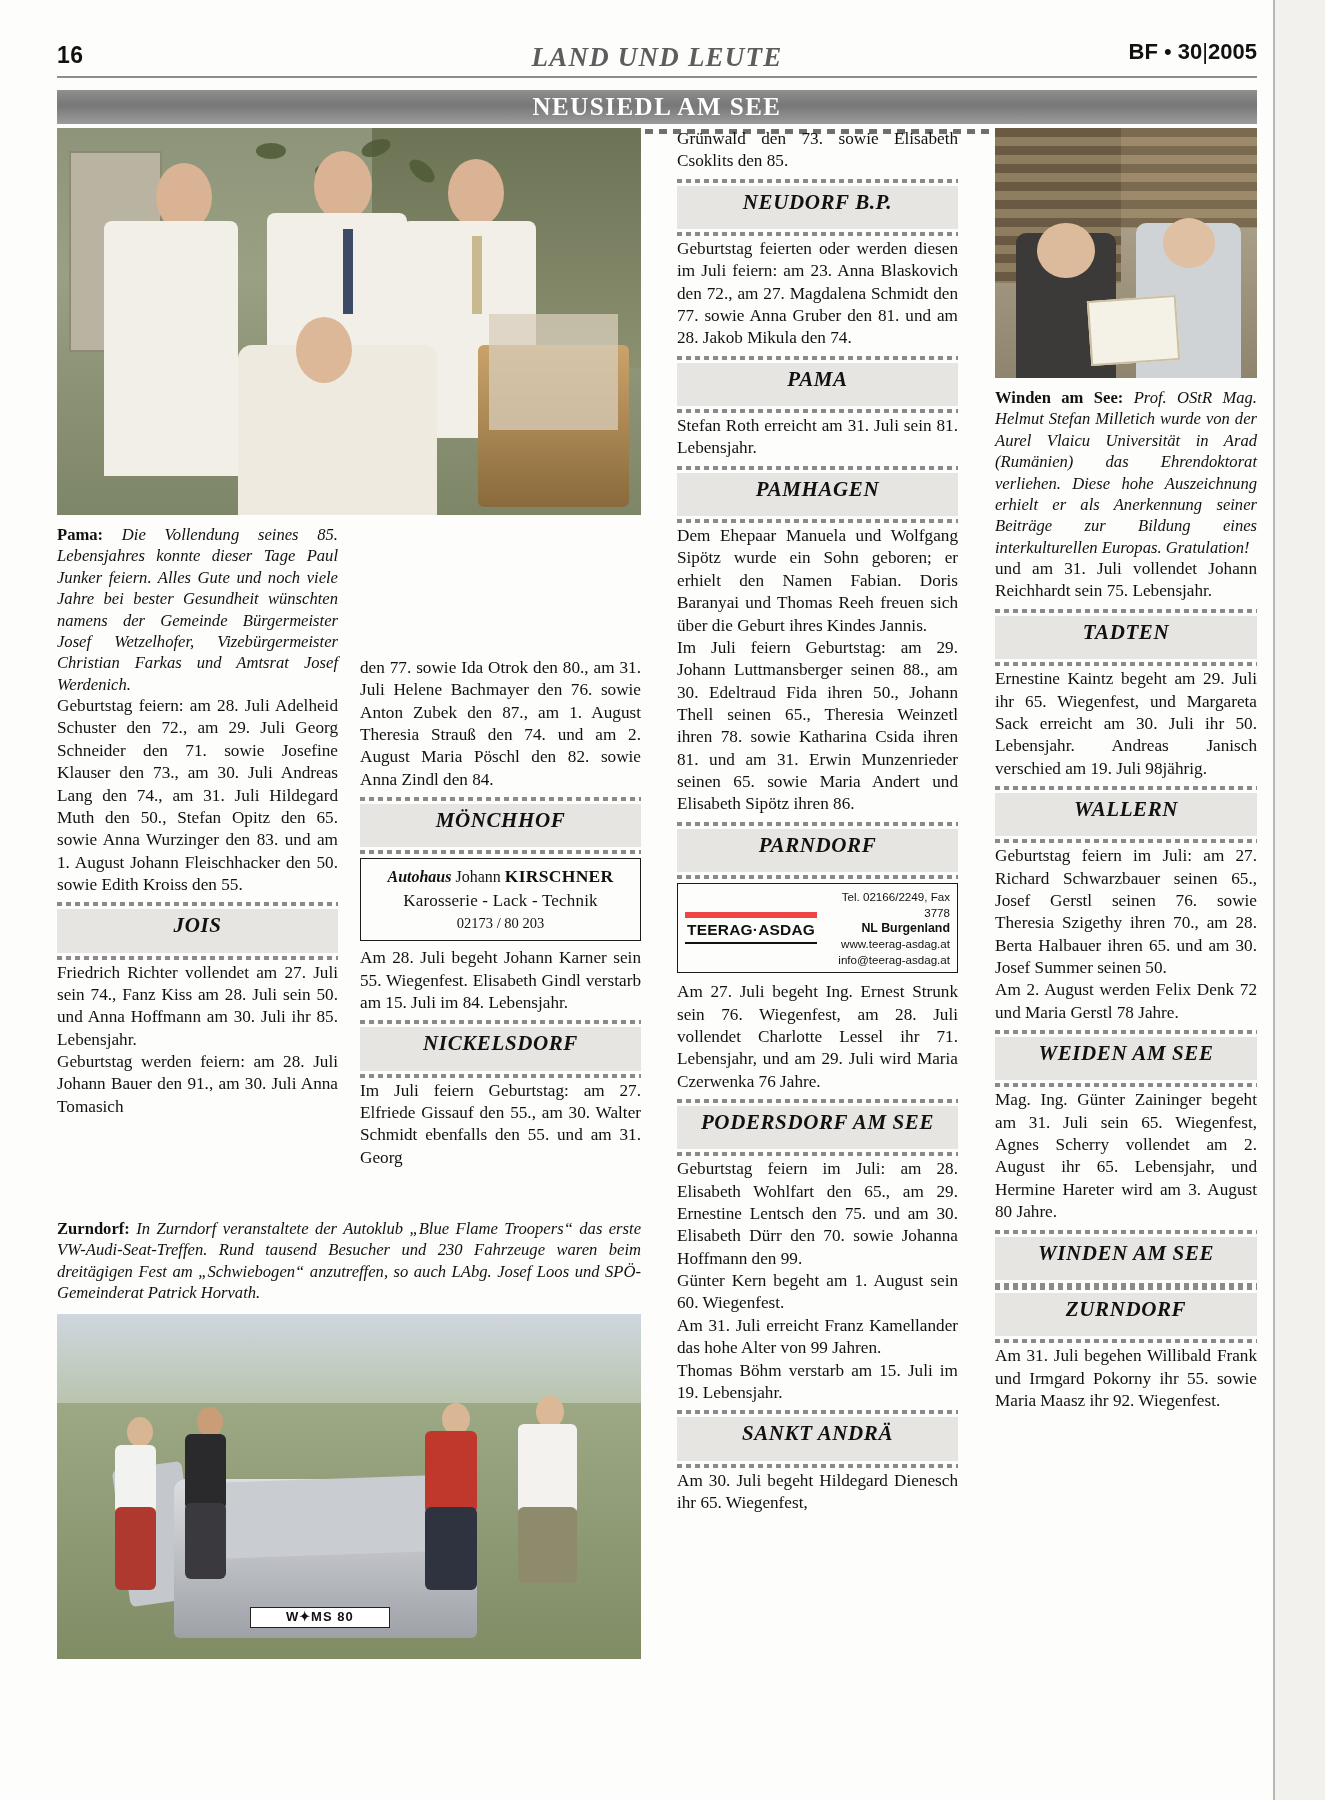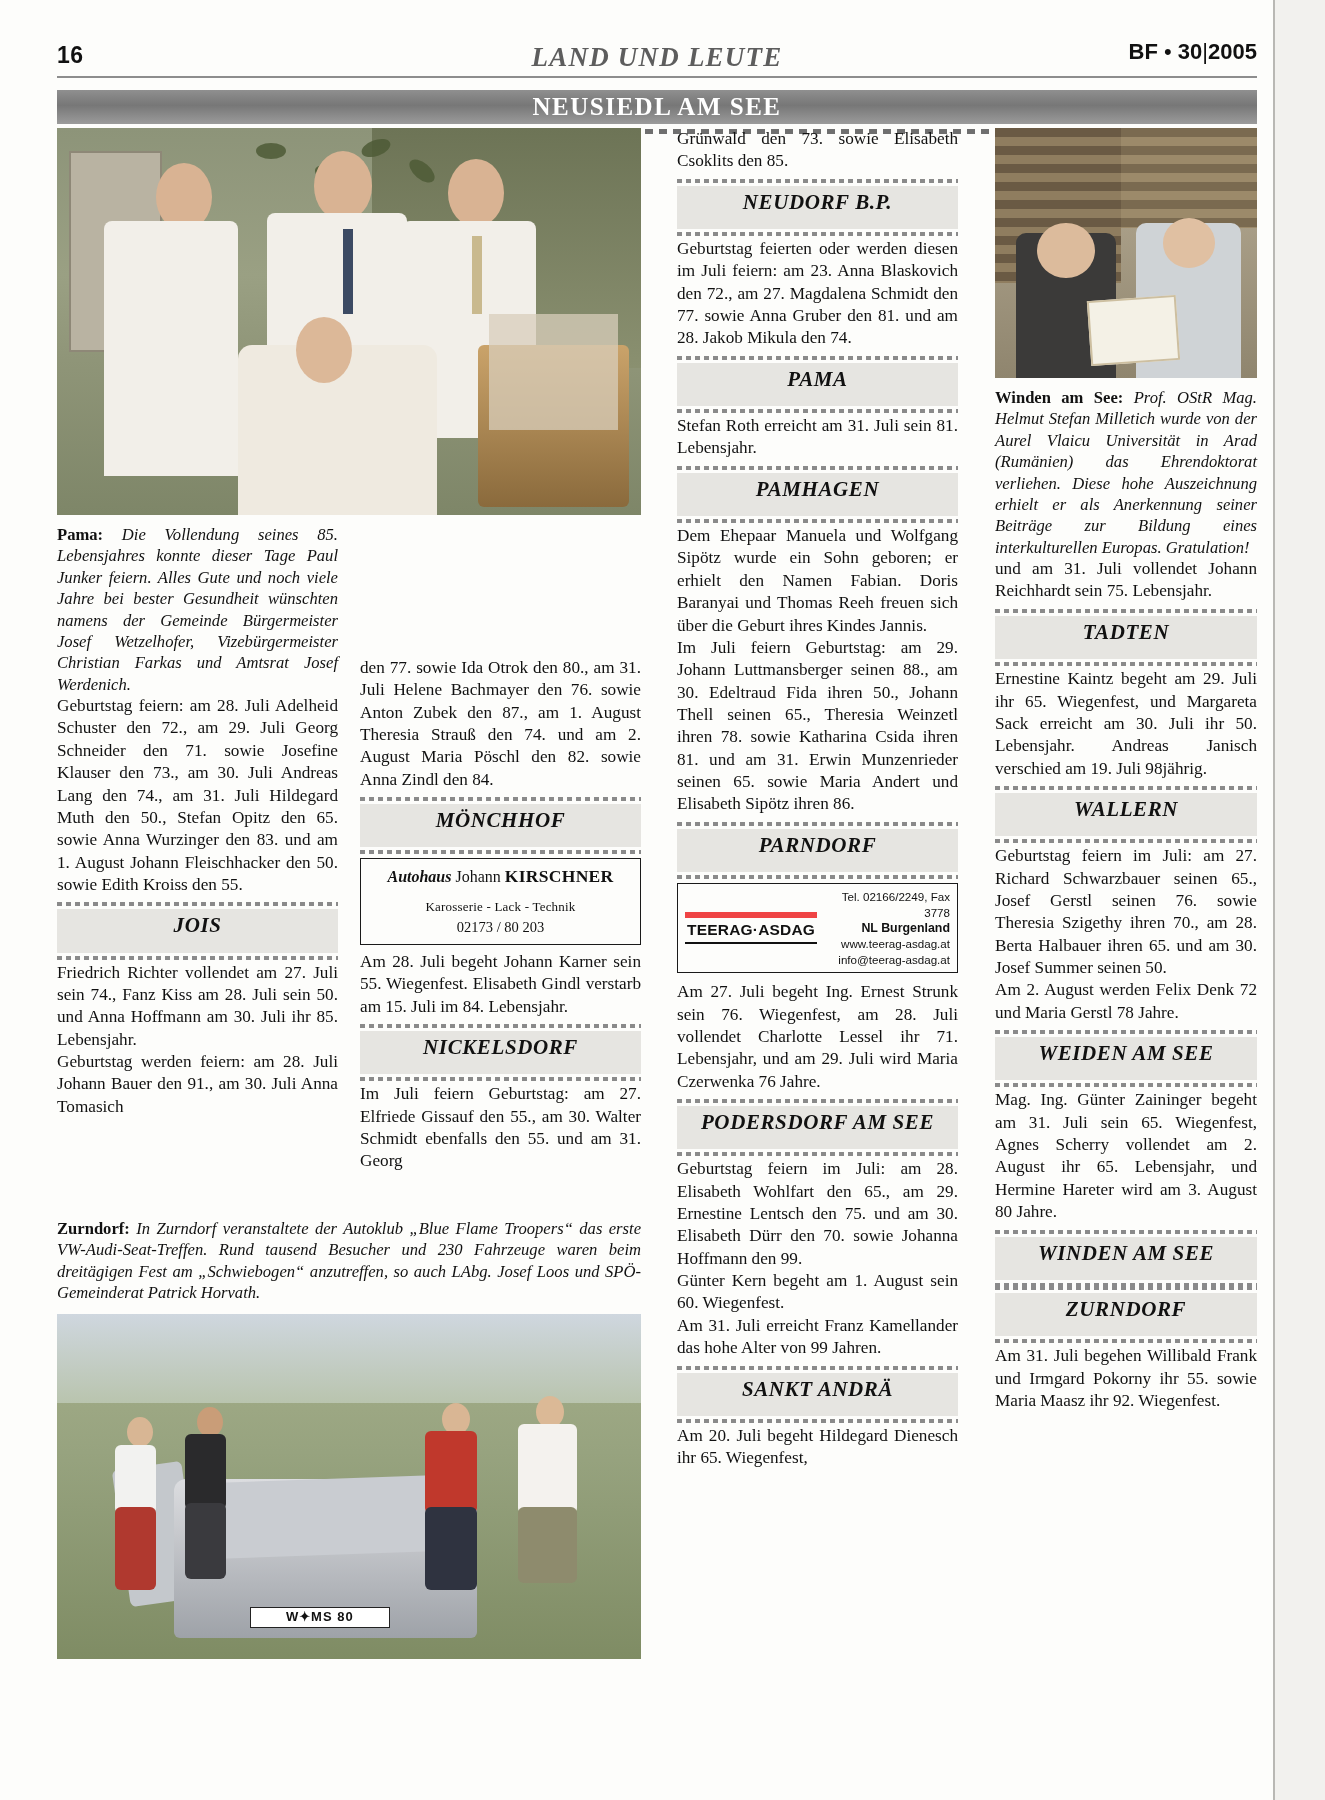--- a/index.html
+++ b/index.html
@@ -165,21 +165,21 @@
   .ad {
     border: 1.5px solid #1a1a1a;
     margin: 11px 0 6px 0;
     padding: 6px 6px 7px 6px;
     text-align: center;
     font-family: "Liberation Serif", serif;
   }
   .ad-line1 { font-size: 16px; }
   .ad-line1 .it { font-style: italic; font-weight: bold; }
   .ad-line1 .bold { font-weight: bold; font-size: 17.5px; letter-spacing: .3px;}
-  .ad-line2 { font-size: 13px; margin-top: 11px; letter-spacing: .2px;}
+  .ad-line2 { font-size: 17px; margin-top: 2px; letter-spacing: .2px;}
   .ad-line3 { font-size: 14.5px; margin-top: 2px; }
 
   .ad2 {
     border: 1.5px solid #1a1a1a;
     margin: 11px 0 8px 0;
     padding: 5px 7px;
     display: flex;
     align-items: center;
     gap: 8px;
   }
@@ -387,23 +387,24 @@
             <div>info@teerag-asdag.at</div>
           </div>
         </div>
         <p>Am 27. Juli begeht Ing. Ernest Strunk sein 76. Wiegenfest, am 28. Juli vollendet Charlotte Lessel ihr 71. Lebensjahr, und am 29. Juli wird Maria Czerwenka 76 Jahre.</p>
 
         <div class="secthead">PODERSDORF AM SEE</div>
         <p>Geburtstag feiern im Juli: am 28. Elisabeth Wohlfart den 65., am 29. Ernestine Lentsch den 75. und am 30. Elisabeth Dürr den 70. sowie Johanna Hoffmann den 99.</p>
         <p>Günter Kern begeht am 1. August sein 60. Wiegenfest.</p>
 
         <p>Am 31. Juli erreicht Franz Kamellander das hohe Alter von 99 Jahren.</p>
+        <p>Thomas Böhm verstarb am 15. Juli im 19. Lebensjahr.</p>
 
         <div class="secthead">SANKT ANDRÄ</div>
-        <p>Am 20. Juli begeht Hildegard Dienesch ihr 65. Wiegenfest,</p>
+        <p>Am 30. Juli begeht Hildegard Dienesch ihr 65. Wiegenfest,</p>
       </div>
 
       <div class="col col4">
         <div class="photo" style="width:262px;height:250px">
           <div class="ph-sky" style="background:linear-gradient(to bottom,#b9ae97,#8f856e)">
             <div style="position:absolute;left:0;top:0;width:48%;height:62%;background:repeating-linear-gradient(to bottom,#6a5a44 0 9px,#8f7d5f 9px 18px);"></div>
             <div style="position:absolute;right:0;top:0;width:52%;height:40%;background:repeating-linear-gradient(to bottom,#7a6a50 0 9px,#9c8a6a 9px 18px);"></div>
             <div style="position:absolute;left:8%;bottom:0;width:38%;height:58%;background:#3b3a39;border-radius:10px 10px 0 0;"></div>
             <div style="position:absolute;left:16%;bottom:40%;width:22%;height:22%;border-radius:50%;background:#dcbb9c;"></div>
             <div style="position:absolute;right:6%;bottom:0;width:40%;height:62%;background:#cfd3d6;border-radius:10px 10px 0 0;"></div>

